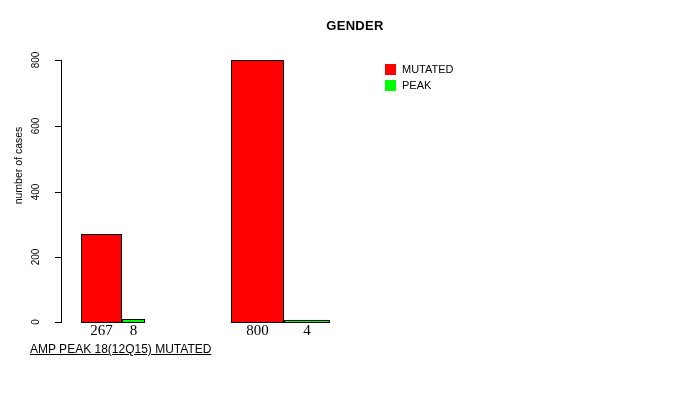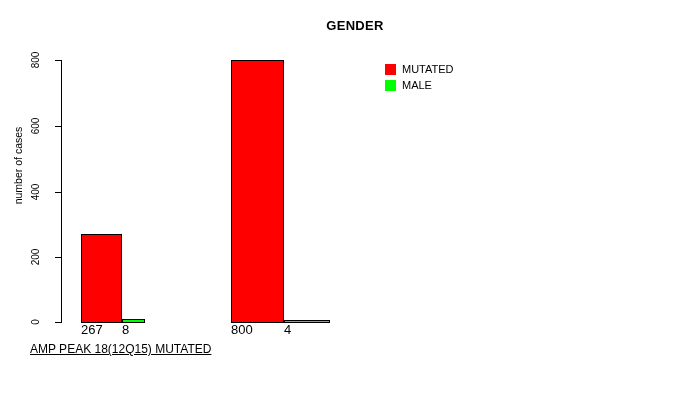--- a/index.html
+++ b/index.html
@@ -89,25 +89,26 @@
   .bar {
     position: absolute;
     box-sizing: border-box;
     border: 1px solid #000000;
   }
   .bar-female { background: #ff0000; }
   .bar-male   { background: #00ff00; }
 
   .bar-value-label {
     position: absolute;
-    font-size: 13px;
+    font-size: 15px;
     line-height: 10px;
-    text-align: left;
+    text-align: center;
     white-space: nowrap;
     color: #000000;
+    font-family: Liberation Serif, serif;
   }
 
   
   .group-baseline {
     position: absolute;
     height: 1px;
     background: #000000;
   }
 
   
@@ -210,18 +211,18 @@
 
   <div id="x-axis-title">AMP PEAK 18(12Q15) MUTATED</div>
 
   <div id="legend">
     <div class="legend-row">
       <span class="legend-swatch" style="background:#ff0000;"></span>
       <span class="legend-label">MUTATED</span>
     </div>
     <div class="legend-row">
       <span class="legend-swatch" style="background:#00ff00;"></span>
-      <span class="legend-label">MALE</span>
+      <span class="legend-label">PEAK</span>
     </div>
   </div>
 
 
 </div>
 
 </body></html>

